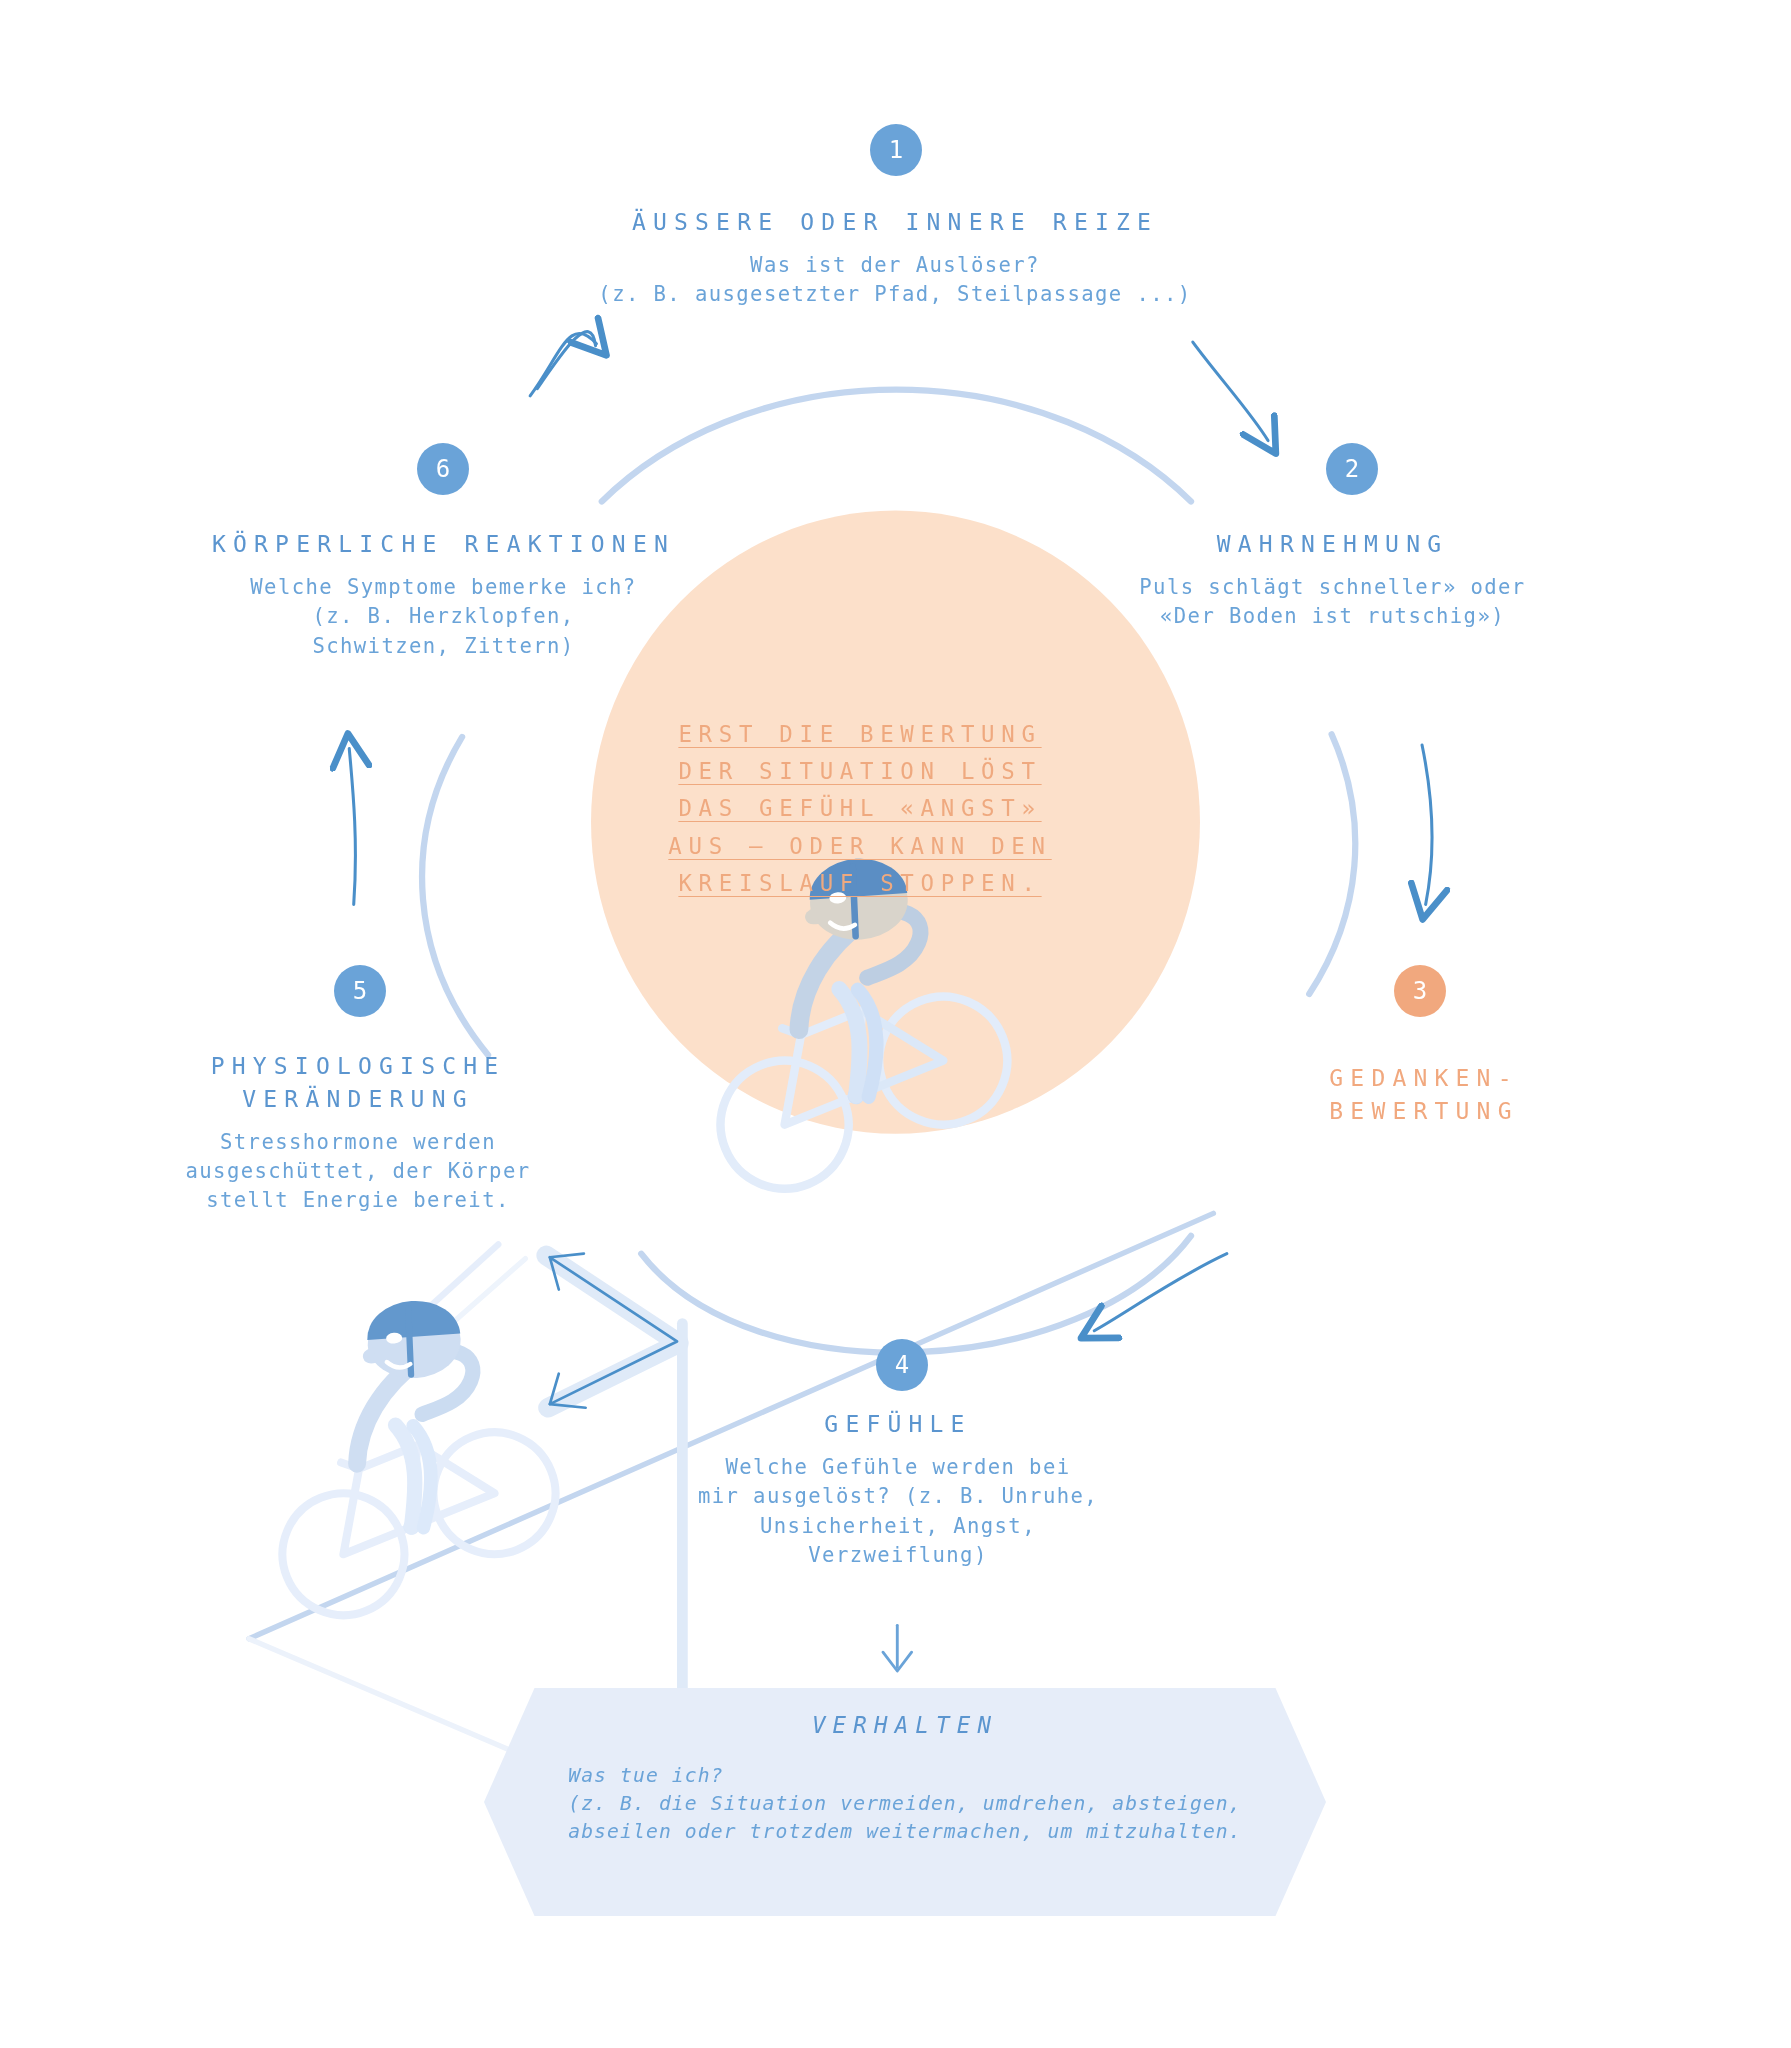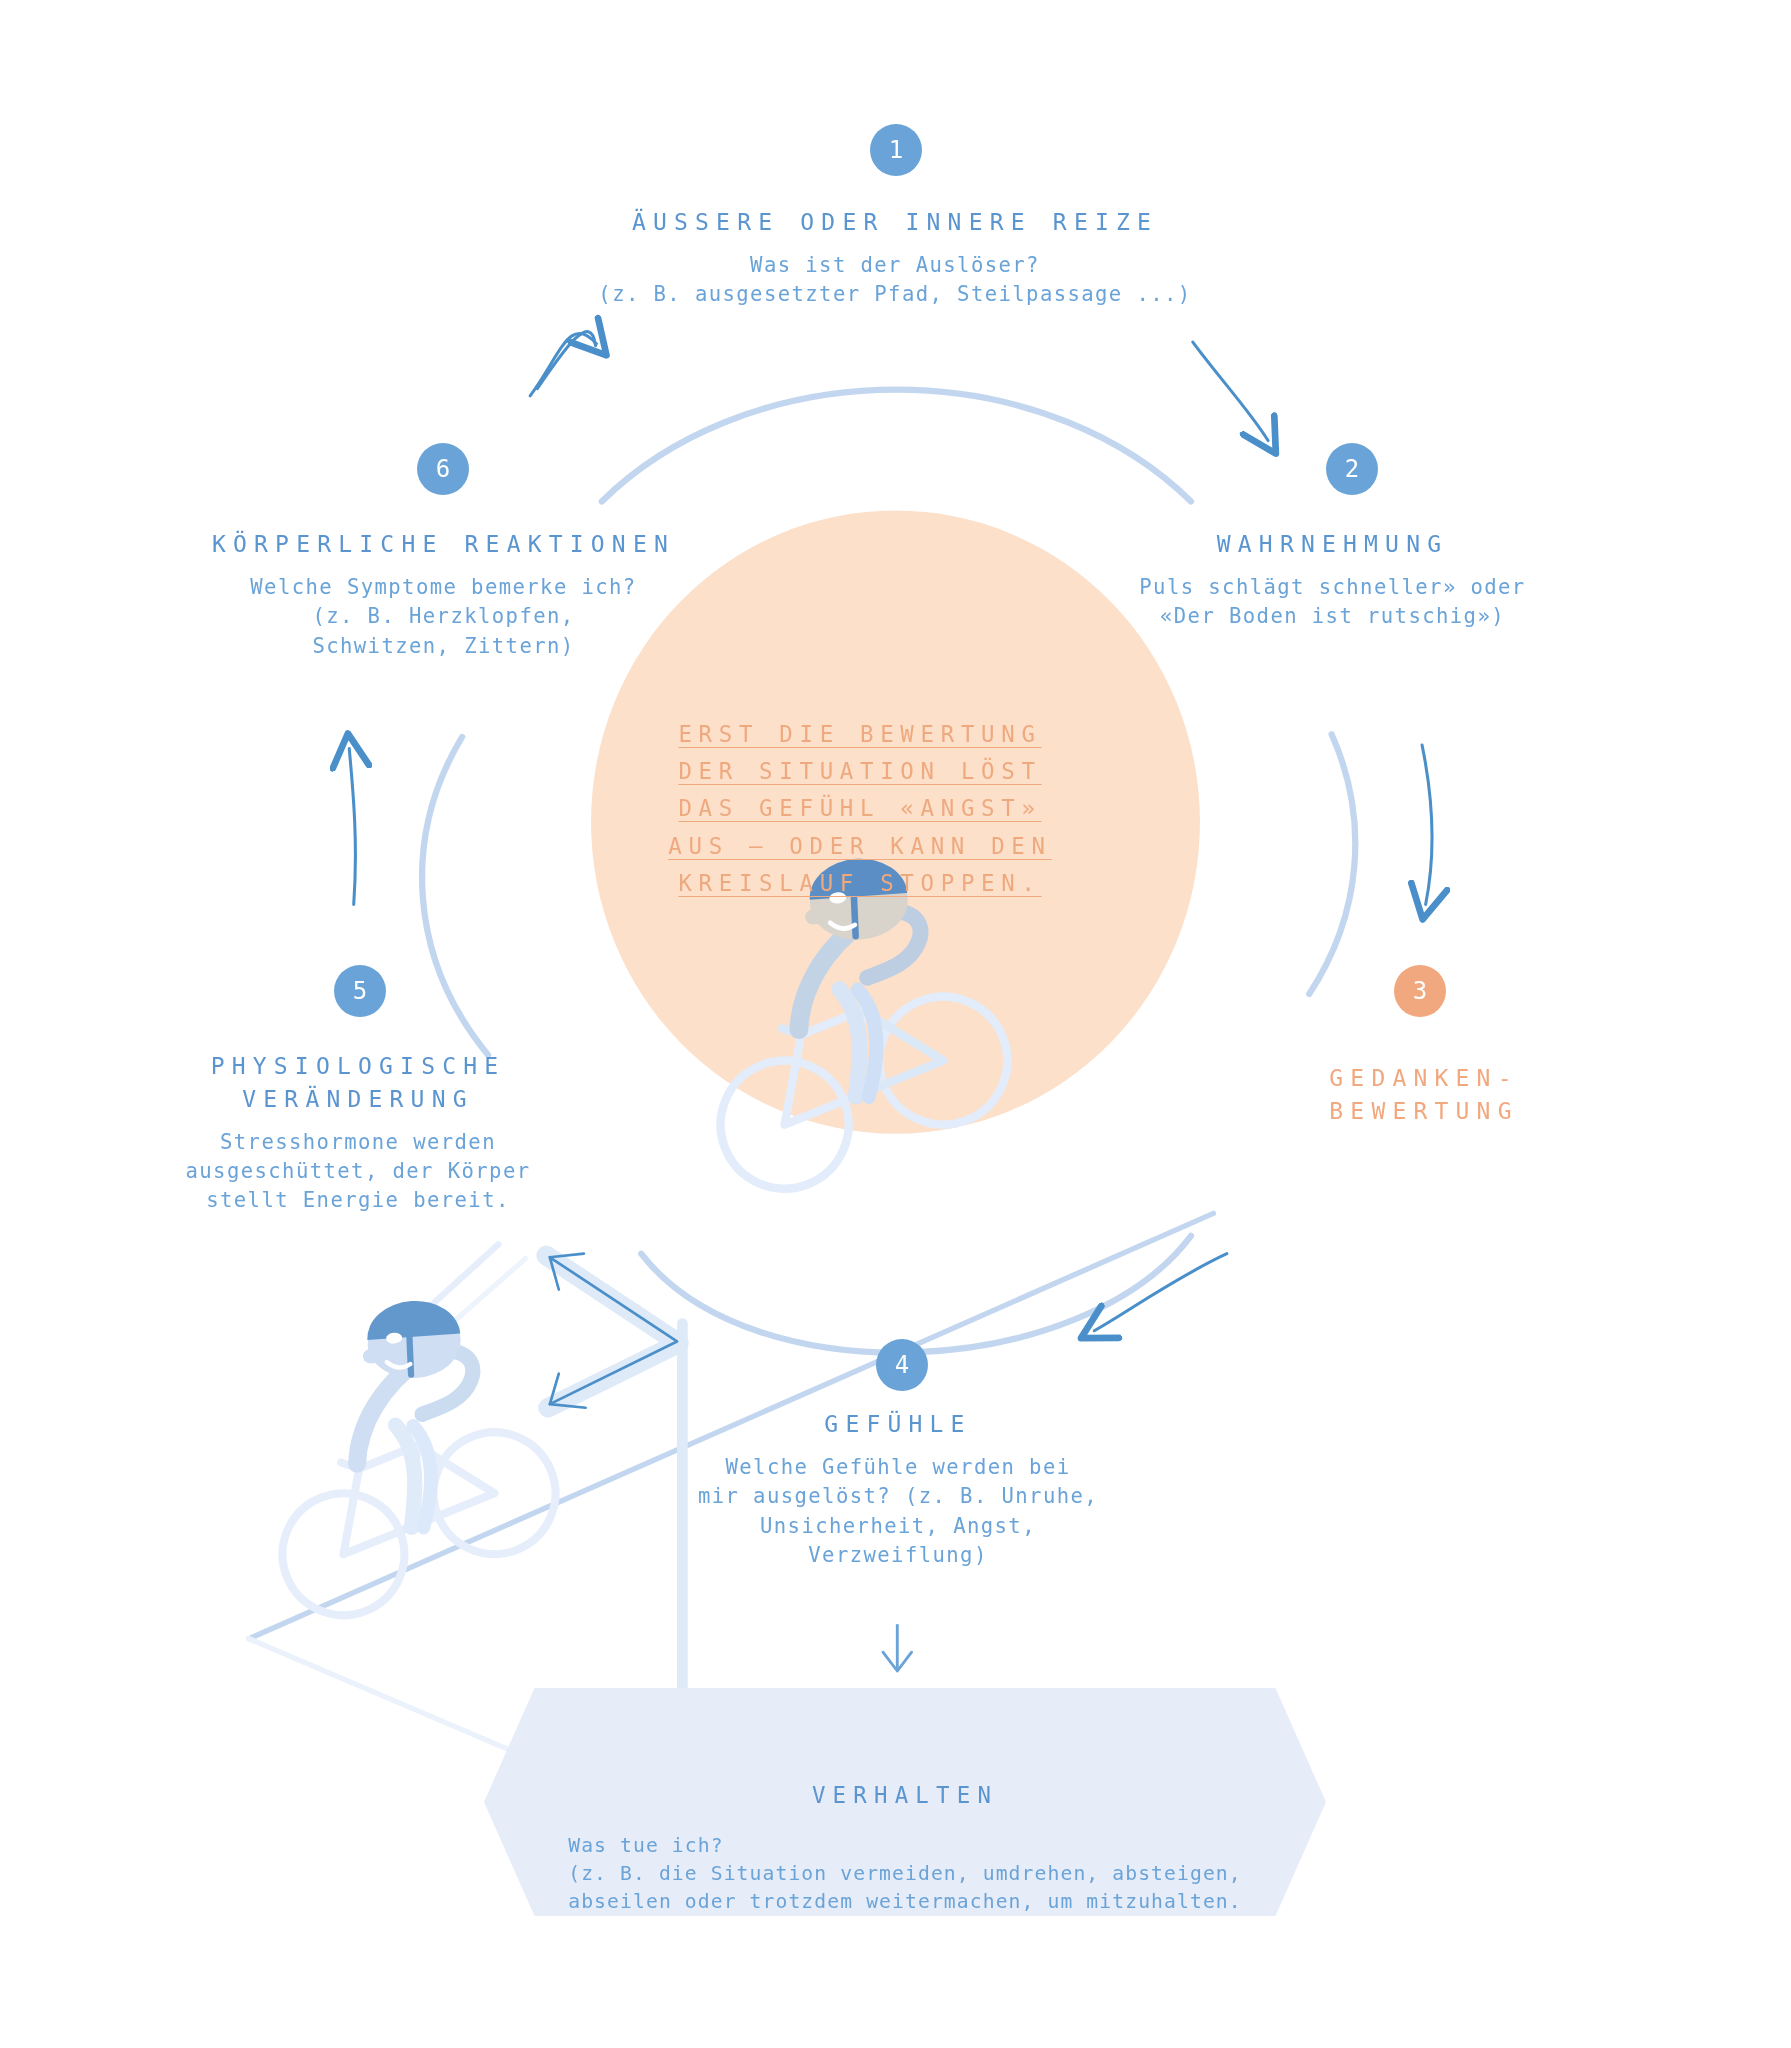--- a/index.html
+++ b/index.html
@@ -40,22 +40,22 @@
     display:block;font-size:22.4px;letter-spacing:6.7px;line-height:1.66;
     color:#efa97f;text-decoration:underline;text-underline-offset:5.4px;
     text-decoration-thickness:1.3px;
   }
 
   
   #behaviour{
     position:absolute;left:484px;top:1688px;width:842px;height:228px;
     background:#e6edf9;
     clip-path:polygon(6.0% 0%, 94.0% 0%, 100% 50%, 94.0% 100%, 6.0% 100%, 0% 50%);
-    display:flex;flex-direction:column;align-items:center;justify-content:flex-end;
-    padding-top:22px;box-sizing:border-box;
+    display:flex;flex-direction:column;align-items:center;justify-content:flex-start;
+    padding-top:22px;box-sizing:border-box;font-style:italic;
   }
   #behaviour .title{font-size:22.4px;letter-spacing:7.2px;color:#5b95cf;}
   #behaviour .body{font-size:19.7px;letter-spacing:1.1px;margin-top:20px;}
 </style>
 </head>
 <body>
 
 <div class="stage">
 
   <svg class="art" viewBox="0 0 2000 2287">

